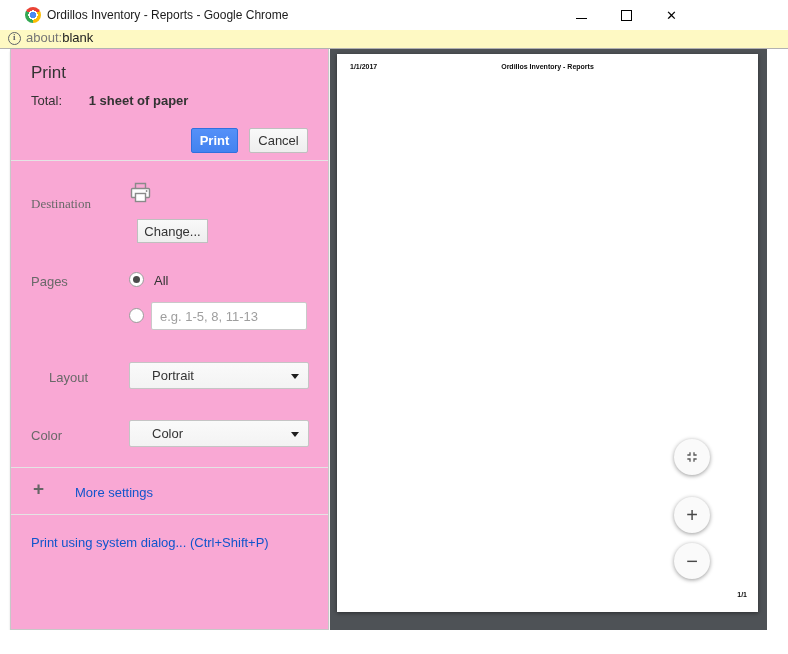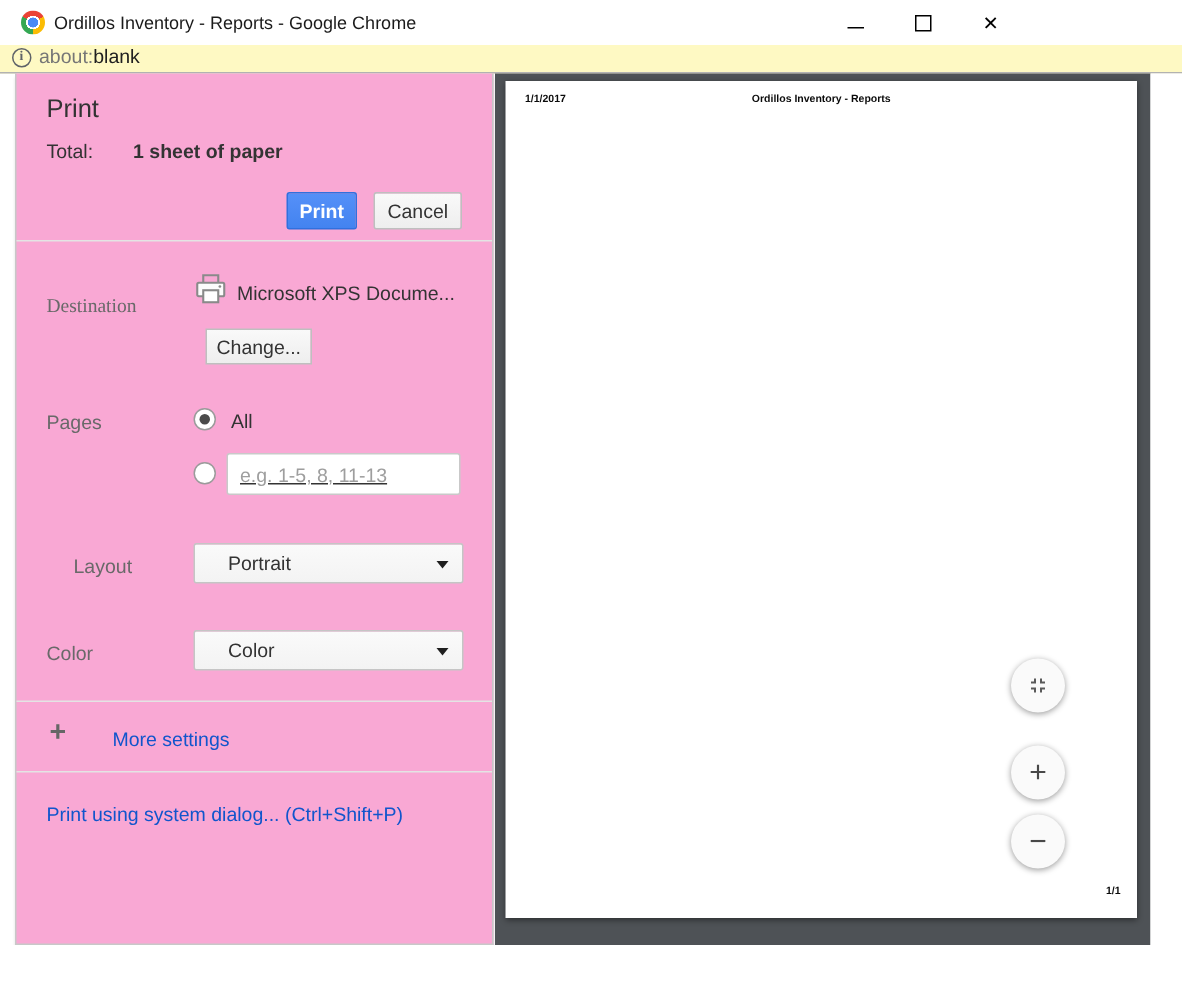--- a/index.html
+++ b/index.html
@@ -1,20 +1,20 @@
 <!DOCTYPE html>
 <html><head>
 <meta charset="utf-8">
 <style>
   * { margin:0; padding:0; box-sizing:border-box; }
   html,body { width:788px; height:654px; background:#fff; font-family:"Liberation Sans", sans-serif; overflow:hidden; }
   .window { position:relative; width:788px; height:654px; background:#fff; }
 
   
-  .titlebar { position:absolute; left:5px; top:0; width:688px; height:30px; background:#fff; }
+  .titlebar { position:absolute; left:16px; top:0; width:688px; height:30px; background:#fff; }
   .chrome-logo { position:absolute; left:9px; top:7px; width:16px; height:16px; border-radius:50%;
     background: radial-gradient(circle, #4a8af4 0 29%, #fff 30% 40%, rgba(0,0,0,0) 41%),
                 conic-gradient(#ea4335 0 60deg, #fbbc04 60deg 180deg, #34a853 180deg 300deg, #ea4335 300deg 360deg); }
   .titlebar-text { position:absolute; left:31px; top:8px; font-size:12px; color:#1b1b1b; white-space:nowrap; }
   .win-controls { position:absolute; right:10px; top:0; height:30px; display:flex; }
   .win-btn { width:45px; height:30px; display:flex; align-items:center; justify-content:center; color:#000; }
   .glyph-min { width:11px; height:1px; background:#000; margin-top:6px; }
   .glyph-max { width:11px; height:11px; border:1px solid #000; background:#fff; }
   .glyph-close { font-size:13px; line-height:13px; color:#000; }
 
@@ -40,21 +40,21 @@
   .sep1 { top:111px; } .sep2 { top:418px; } .sep3 { top:465px; }
   .field-label { position:absolute; left:20px; font-size:13px; color:#696969; }
   .lbl-destination { top:147px;font-family:Liberation Serif, serif; } .lbl-pages { top:225px; } .lbl-layout { top:321px;margin-left:18px; } .lbl-color { top:379px; }
   .printer-icon { position:absolute; left:117px; top:131px; }
   .printer-name { position:absolute; left:147px; top:139px; font-size:13px; color:#333; white-space:nowrap; }
   .btn-change { position:absolute; left:126px; top:170px; width:71px; height:24px; background:linear-gradient(#f9f9f9,#eeeeee); border:1px solid #bfbfbf; color:#333; font-size:13px; border-radius:0; }
   .radio { position:absolute; left:118px; width:15px; height:15px; border:1px solid #9b9b9b; border-radius:50%; background:#fff; }
   .radio-all { top:223px; } .radio-range { top:259px; }
   .radio.selected::after { content:""; position:absolute; left:3px; top:3px; width:7px; height:7px; border-radius:50%; background:#4a4a4a; }
   .radio-all-label { position:absolute; left:143px; top:224px; font-size:13px; color:#333; }
-  .pages-input { position:absolute; left:140px; top:253px; width:156px; height:28px; border:1px solid #c9c9c9; border-radius:2px; background:#fff; font-size:13px; padding:0 8px; color:#333; font-family:"Liberation Sans", sans-serif;text-decoration:underline; }
+  .pages-input { position:absolute; left:140px; top:253px; width:156px; height:28px; border:1px solid #c9c9c9; border-radius:2px; background:#fff; font-size:13px; padding:0 8px; color:#333; font-family:"Liberation Sans", sans-serif; }
   .pages-input::placeholder { color:#9e9e9e; }
   .dropdown { position:absolute; left:118px; width:180px; height:27px; background:linear-gradient(#fafafa,#f3f3f3); border:1px solid #c5c5c5; border-radius:2px; font-size:13px; color:#333; line-height:25px; padding-left:22px; cursor:pointer; }
   .dd-layout { top:313px; } .dd-color { top:371px; }
   .dd-caret { position:absolute; right:9px; top:11px; width:0; height:0; border-left:4.5px solid transparent; border-right:4.5px solid transparent; border-top:5.5px solid #1f1f1f; }
   .plus-icon { position:absolute; left:22px; top:429px; font-size:19px; font-weight:bold; color:#666; }
   .link { font-size:13px; color:#1155cc; cursor:pointer; text-decoration:none; }
   .more-settings { position:absolute; left:64px; top:436px; }
   .sys-dialog { position:absolute; left:20px; top:486px; }
 
   
@@ -112,21 +112,20 @@
 
     <div class="field-label lbl-destination">Destination</div>
     <div class="printer-icon">
       <svg width="25" height="25" viewBox="0 0 25 25" fill="none">
         <path d="M7.5 9V3.5h10V9" stroke="#8a8a8a" stroke-width="1.4"></path>
         <rect x="3.5" y="8.5" width="18" height="9" rx="1" stroke="#8a8a8a" stroke-width="1.4" fill="#fcfcfc"></rect>
         <rect x="7.5" y="13.5" width="10" height="8" stroke="#8a8a8a" stroke-width="1.4" fill="#fff"></rect>
         <circle cx="18.6" cy="11" r="0.9" fill="#8a8a8a"></circle>
       </svg>
     </div>
-    <div class="printer-name">Microsoft XPS Docume...</div>
     <button class="btn-change">Change...</button>
 
     <div class="field-label lbl-pages">Pages</div>
     <div class="radio radio-all selected"></div>
     <div class="radio-all-label">All</div>
     <div class="radio radio-range"></div>
     <input class="pages-input" type="text" placeholder="e.g. 1-5, 8, 11-13" style="">
 
     <div class="field-label lbl-layout">Layout</div>
     <div class="dropdown dd-layout">

